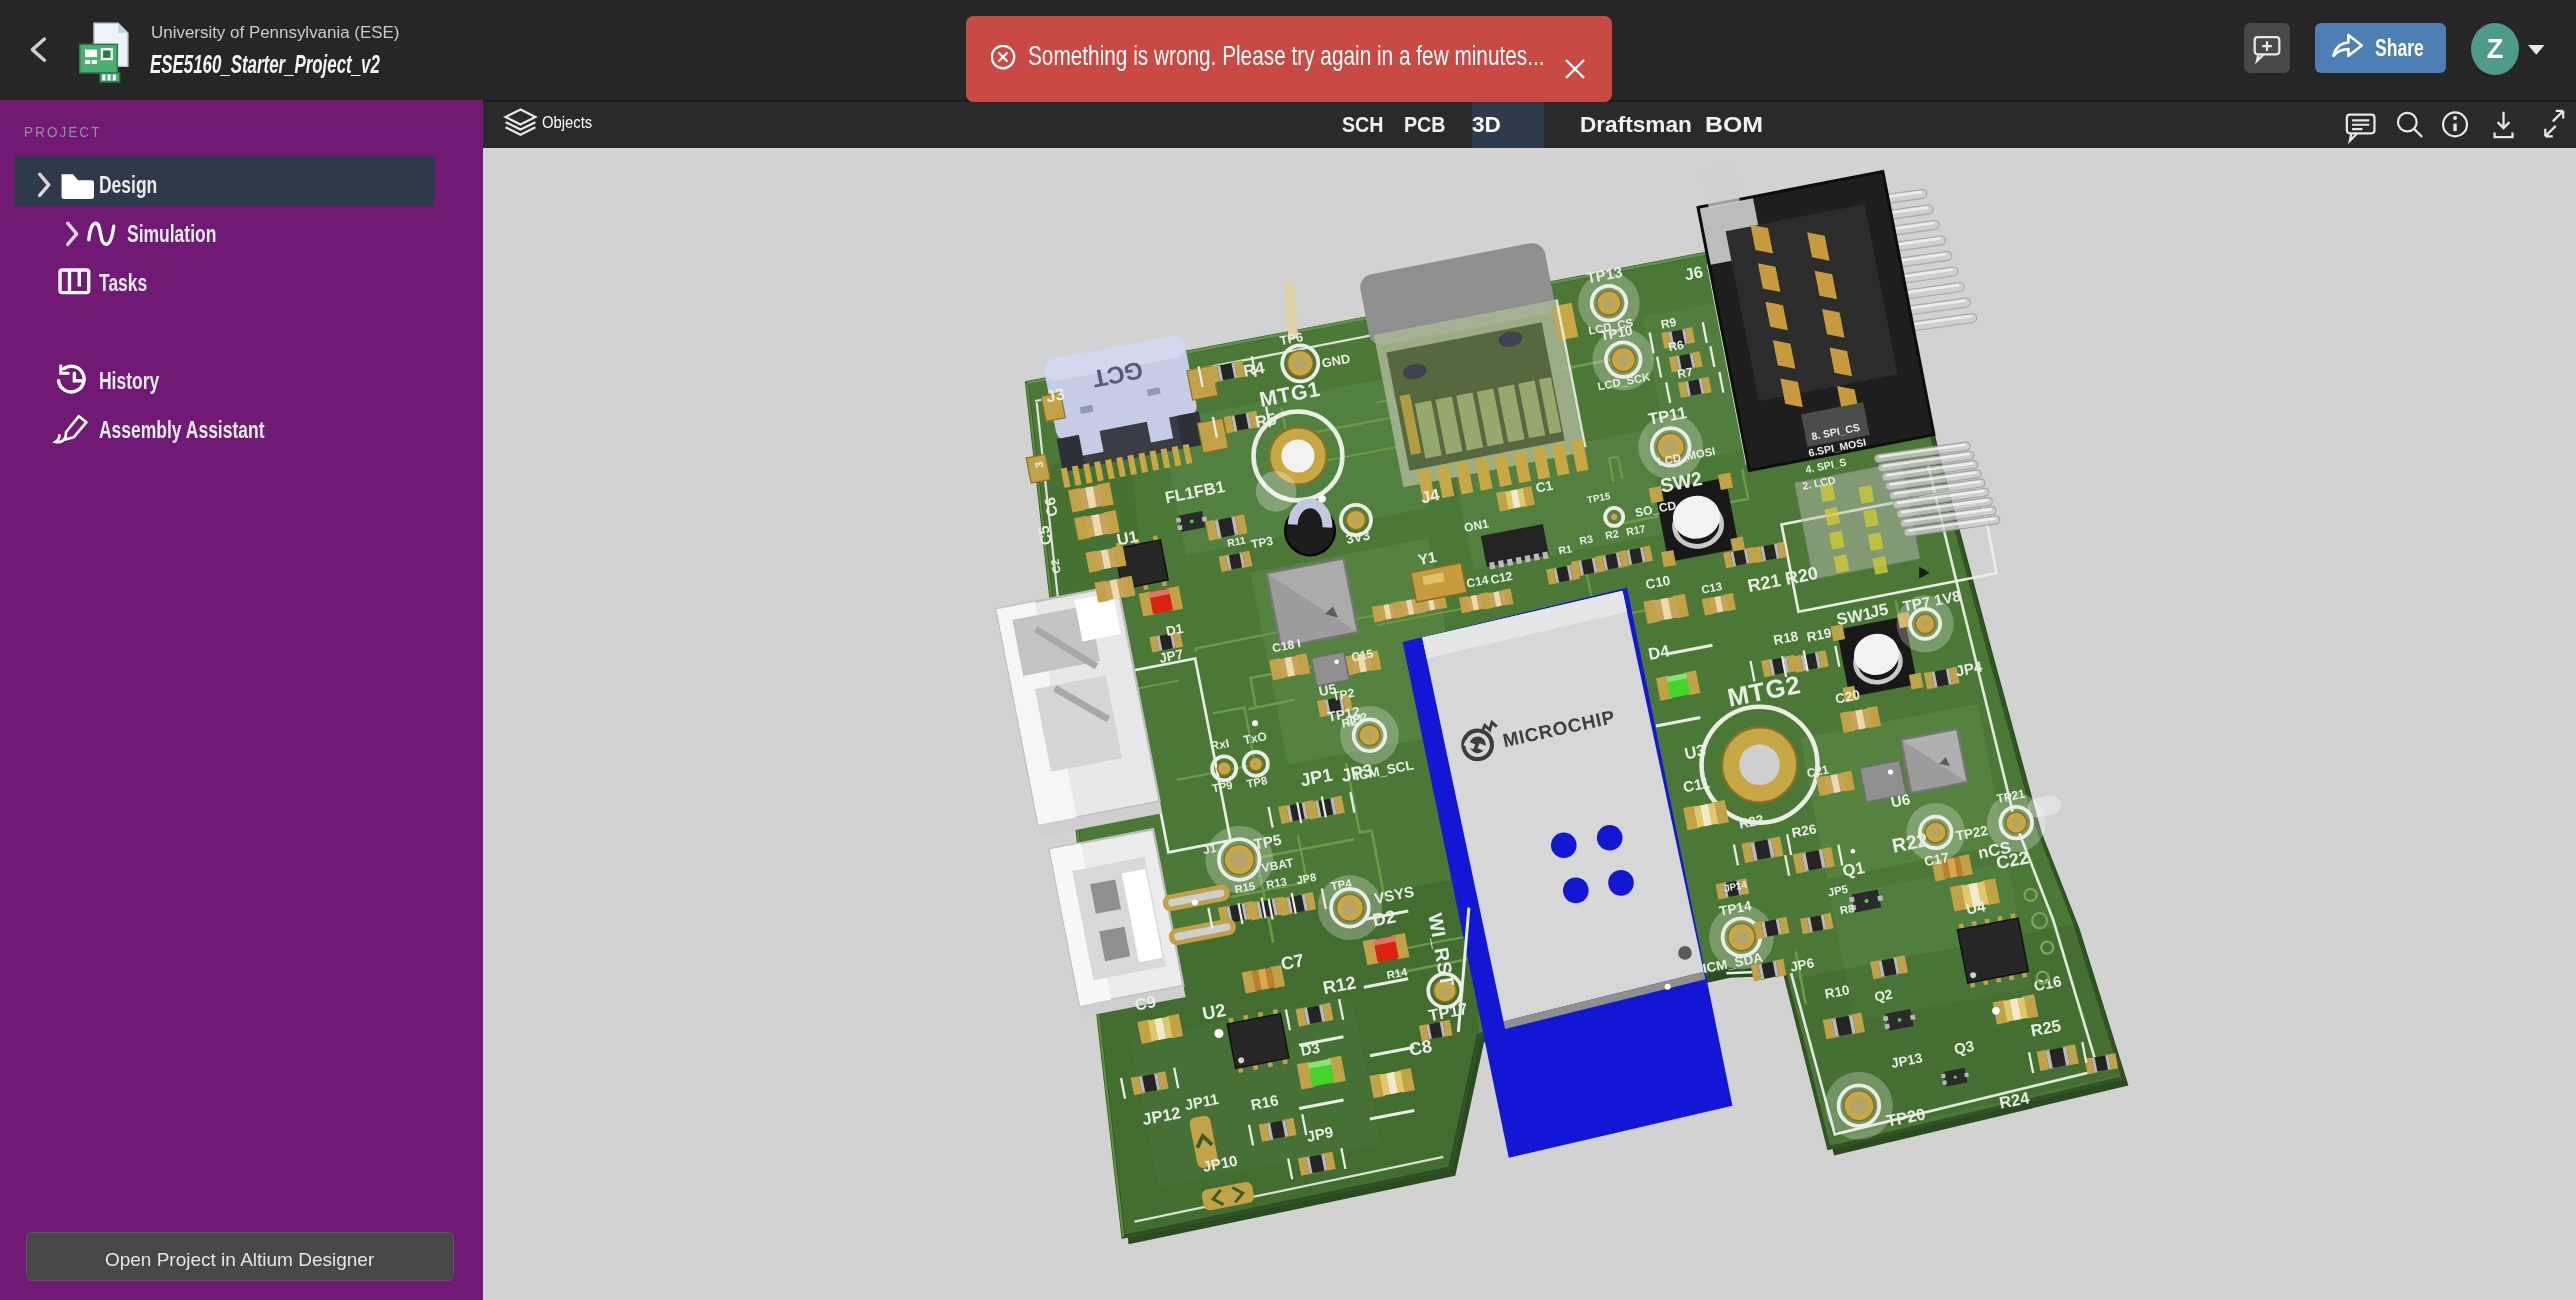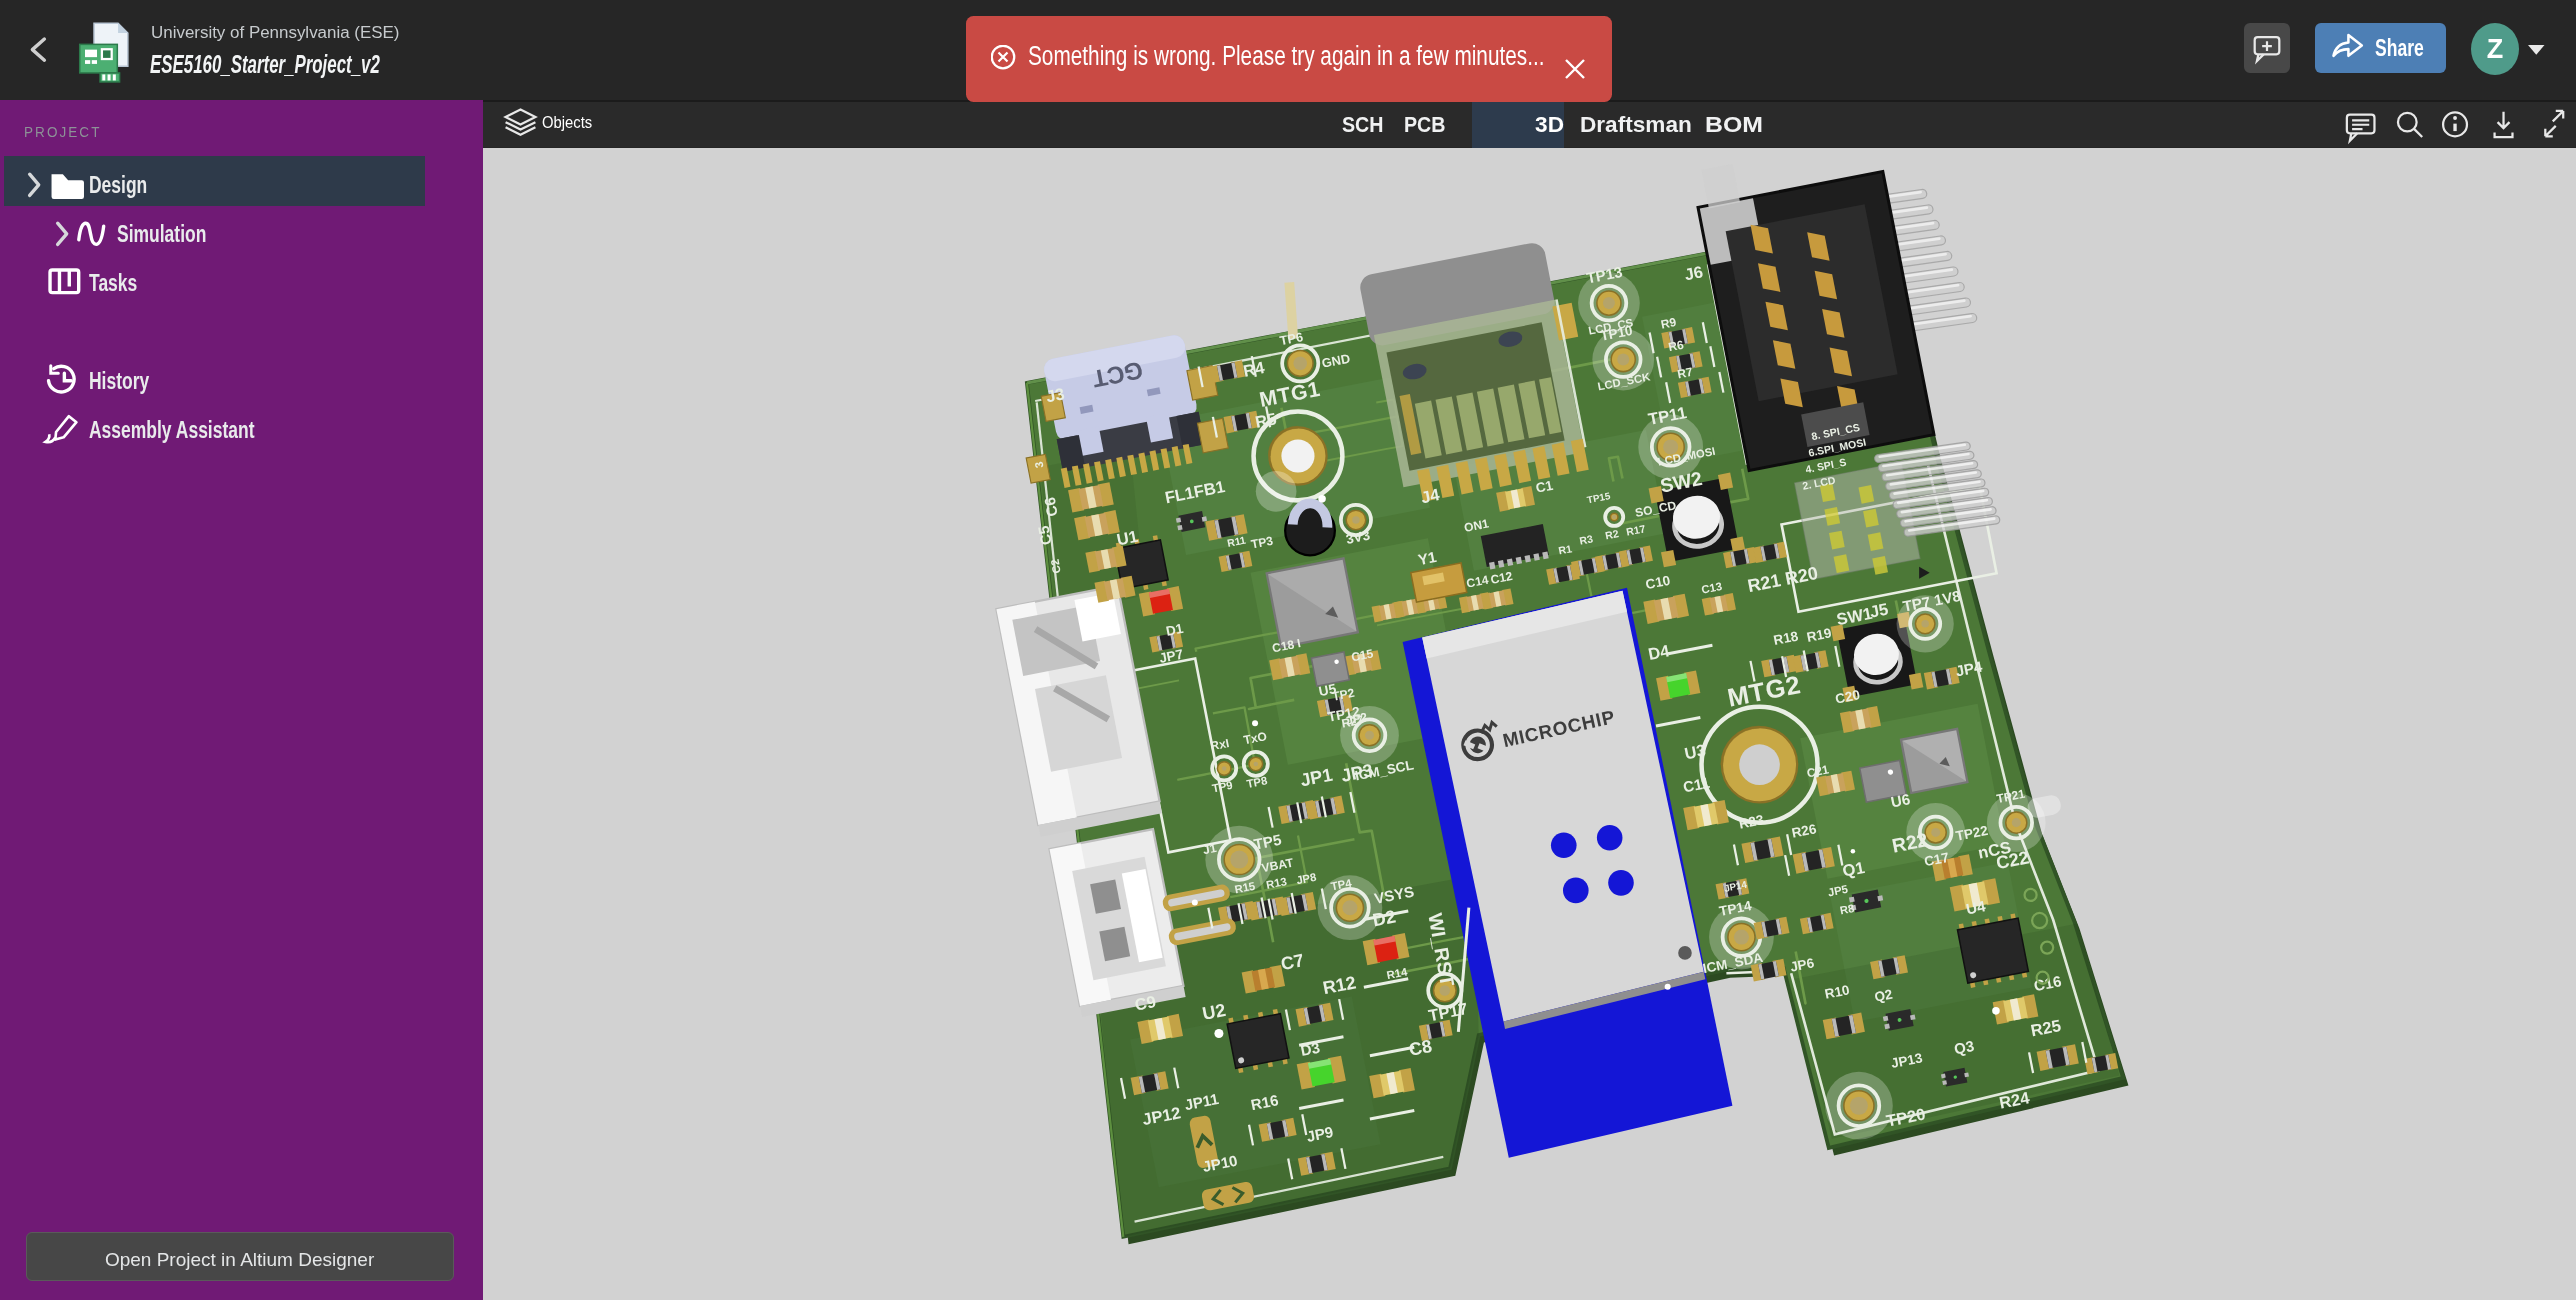--- a/index.html
+++ b/index.html
@@ -3,28 +3,28 @@
 <style>
   html,body{margin:0;padding:0;width:2576px;height:1300px;background:#262626;font-family:"Liberation Sans",sans-serif;overflow:hidden;}
   .sx{display:inline-block;transform-origin:0 50%;white-space:nowrap;}
   #canvas{position:absolute;left:483px;top:148px;width:2093px;height:1152px;background:#d2d2d2;overflow:hidden;}
   #toolbar{position:absolute;left:483px;top:100px;width:2093px;height:47px;background:#2a2a2a;border-top:2.3px solid #1b1b1b;box-sizing:border-box;}
   #sidebar{position:absolute;left:0;top:100px;width:483px;height:1200px;background:#701a75;}
   #header{position:absolute;left:0;top:0;width:2576px;height:100px;background:#262626;}
   .hdr1{position:absolute;left:151px;top:22px;font-size:17.3px;color:#c7cbce;}
   .hdr2{position:absolute;left:150px;top:50px;font-size:25px;font-weight:bold;color:#f2f4f5;font-style:italic;}
   .projlabel{position:absolute;left:24px;top:22.6px;font-size:15px;color:#8d9297;letter-spacing:2.3px;}
-  .item{position:absolute;left:4px;width:421px;height:50px;color:#e9ebec;font-size:23px;font-weight:bold;text-decoration:underline;}
+  .item{position:absolute;left:14px;width:421px;height:50px;color:#e9ebec;font-size:23px;font-weight:bold;text-decoration:underline;}
   .item .txt{position:absolute;left:85px;top:16px;}
   .sel{background:#2e3a4a;}
   .openbtn{position:absolute;left:25.6px;top:1132px;width:428px;height:49px;background:#474747;border:1.5px solid #5a5a5a;border-radius:6px;box-sizing:border-box;color:#e4e6e7;font-size:19px;text-align:center;line-height:53px;}
   #toast{position:absolute;left:966px;top:16px;width:646px;height:86px;background:#c94a44;border-radius:7.5px;}
   #toast .msg{position:absolute;left:62px;top:25px;font-size:27px;color:#fff;}
   .tabs{position:absolute;top:0;height:47px;line-height:45px;font-size:22.6px;font-weight:bold;color:#f0f1f2;}
-  .tab3d{position:absolute;left:989px;top:0;width:92px;height:47px;background:#2d3b4d;text-align:right;line-height:45px;font-size:22.6px;font-weight:bold;color:#fff;}
+  .tab3d{position:absolute;left:989px;top:0;width:72px;height:47px;background:#2d3b4d;text-align:left;line-height:45px;font-size:22.6px;font-weight:bold;color:#fff;}
   .objects{position:absolute;left:59px;top:10.5px;font-size:17px;color:#ffffff;}
   .sharebtn{position:absolute;left:2315px;top:23px;width:131px;height:50px;background:#4d7fb5;border-radius:6px;}
   .sharebtn>span{position:absolute;left:60px;top:11.3px;font-size:24px;font-weight:bold;color:#fff;}
   .commentbtn{position:absolute;left:2244px;top:23px;width:46px;height:50px;background:#484848;border-radius:6px;}
   .avatar{position:absolute;left:2471px;top:22.6px;width:48px;height:52px;background:#4f9b8a;border-radius:50%;color:#fff;font-size:27px;font-weight:bold;text-align:center;line-height:52px;}
 </style></head>
 <body>
   <div id="header">
     <svg width="2576" height="100" style="position:absolute;left:0;top:0" viewBox="0 0 3420 133">
       <polyline points="56,52 40,66 56,80" fill="none" stroke="#cfcfcf" stroke-width="4.5" stroke-linecap="round" stroke-linejoin="round"></polyline>

